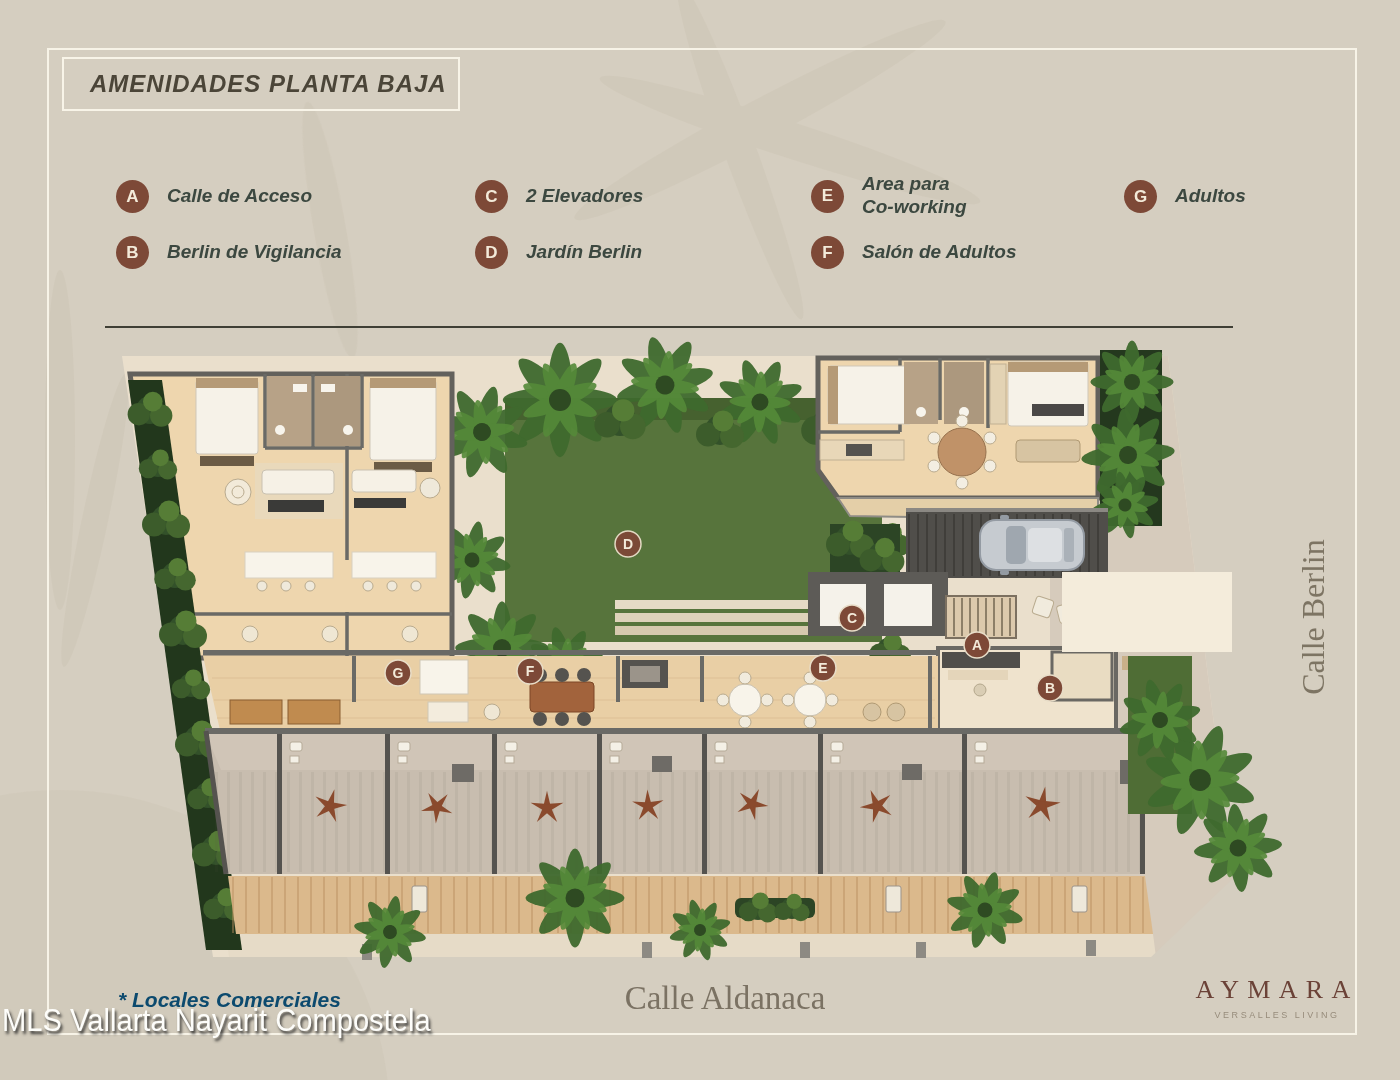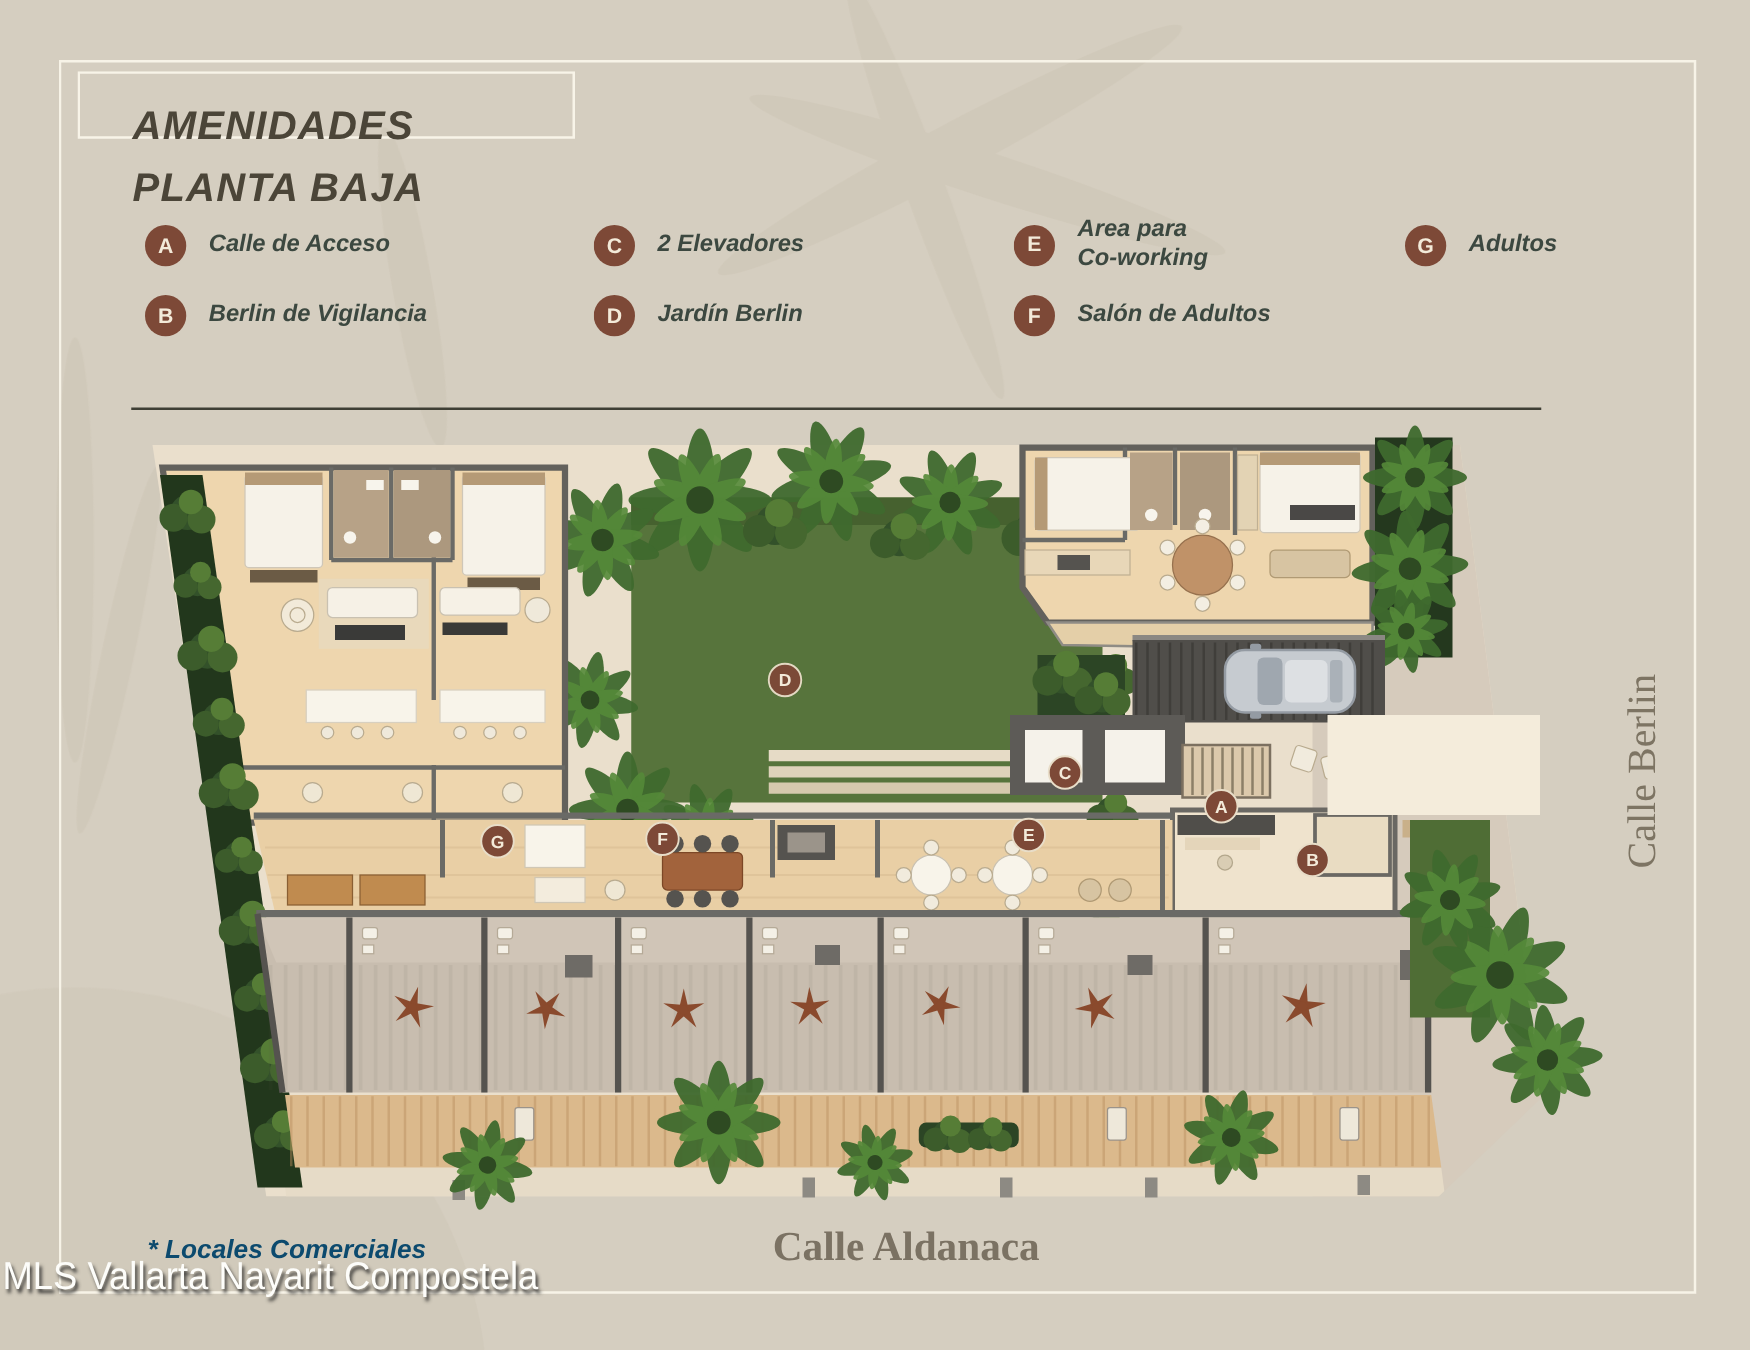--- a/index.html
+++ b/index.html
@@ -2,32 +2,32 @@
 <html><head>
 <meta charset="utf-8">
 <style>
   html,body{margin:0;padding:0;background:#b9b2a2;}
   .page{position:relative;width:1400px;height:1080px;background:#d5cec0;overflow:hidden;
         font-family:"Liberation Sans",sans-serif;}
   .frame{position:absolute;left:47px;top:48px;width:1306px;height:983px;
          border:2px solid #f7f3e7;pointer-events:none;z-index:6;}
   .title-box{position:absolute;left:62px;top:57px;width:394px;height:50px;
              border:2px solid #f8f4e8;z-index:5;}
-  .title-box h1{margin:16px;padding-left:26px;line-height:50px;font-size:32px;font-weight:bold;
+  .title-box h1{margin:0;padding-left:26px;line-height:50px;font-size:24px;font-weight:bold;
                 font-style:italic;letter-spacing:1px;color:#4b4538;}
   .legend-item{position:absolute;display:flex;align-items:center;gap:18px;z-index:5;}
   .badge{width:33px;height:33px;border-radius:50%;background:#7d4937;color:#f3ead9;
          display:flex;align-items:center;justify-content:center;font-weight:bold;font-size:17px;
          flex:0 0 33px;}
   .legend-label{font-size:19px;font-weight:bold;font-style:italic;color:#3c4840;
                 white-space:pre-line;line-height:1.2;}
   .divider{position:absolute;left:105px;top:326px;width:1128px;height:2px;background:#3f3f35;z-index:5;}
   .plan-svg{position:absolute;left:0;top:0;width:1400px;height:1080px;z-index:2;}
   .street-bottom{position:absolute;left:575px;top:980px;width:300px;text-align:center;
-                 font-family:"Liberation Serif",serif;font-size:33px;color:#7b7263;z-index:5;font-weight:bold;}
+                 font-family:"Liberation Serif",serif;font-size:33px;color:#7b7263;z-index:5;}
   .street-right{position:absolute;left:1203px;top:597px;width:220px;height:40px;text-align:center;
                 line-height:40px;font-family:"Liberation Serif",serif;font-size:32px;color:#7d7463;
                 transform:rotate(-90deg);z-index:5;}
   .footnote{position:absolute;left:118px;top:988px;font-size:21px;font-weight:bold;
             font-style:italic;color:#0c4a6e;z-index:5;}
   .brand{position:absolute;left:1192px;top:975px;width:170px;text-align:center;z-index:7;}
   .brand-name{font-family:"Liberation Serif",serif;font-size:26px;letter-spacing:.32em;
               color:#6b4237;}
   .brand-tagline{margin-top:5px;font-size:9px;letter-spacing:.28em;color:#978c7b;}
   .watermark{position:absolute;left:2px;top:1003px;font-size:31px;color:#fdfdfa;
@@ -463,17 +463,21 @@
     <div class="badge">G</div>
     <div class="legend-label">Adultos</div>
   </div>
 
   <div class="divider"></div>
 
   <div class="street-bottom">Calle Aldanaca</div>
   <div class="street-right">Calle Berlin</div>
   <div class="footnote">* Locales Comerciales</div>
 
+  <div class="brand">
+    <div class="brand-name">AYMARA</div>
+    <div class="brand-tagline">VERSALLES LIVING</div>
+  </div>
 
   <div class="watermark">MLS Vallarta Nayarit Compostela</div>
 
   <div class="frame"></div>
 </div>
 
 </body></html>

